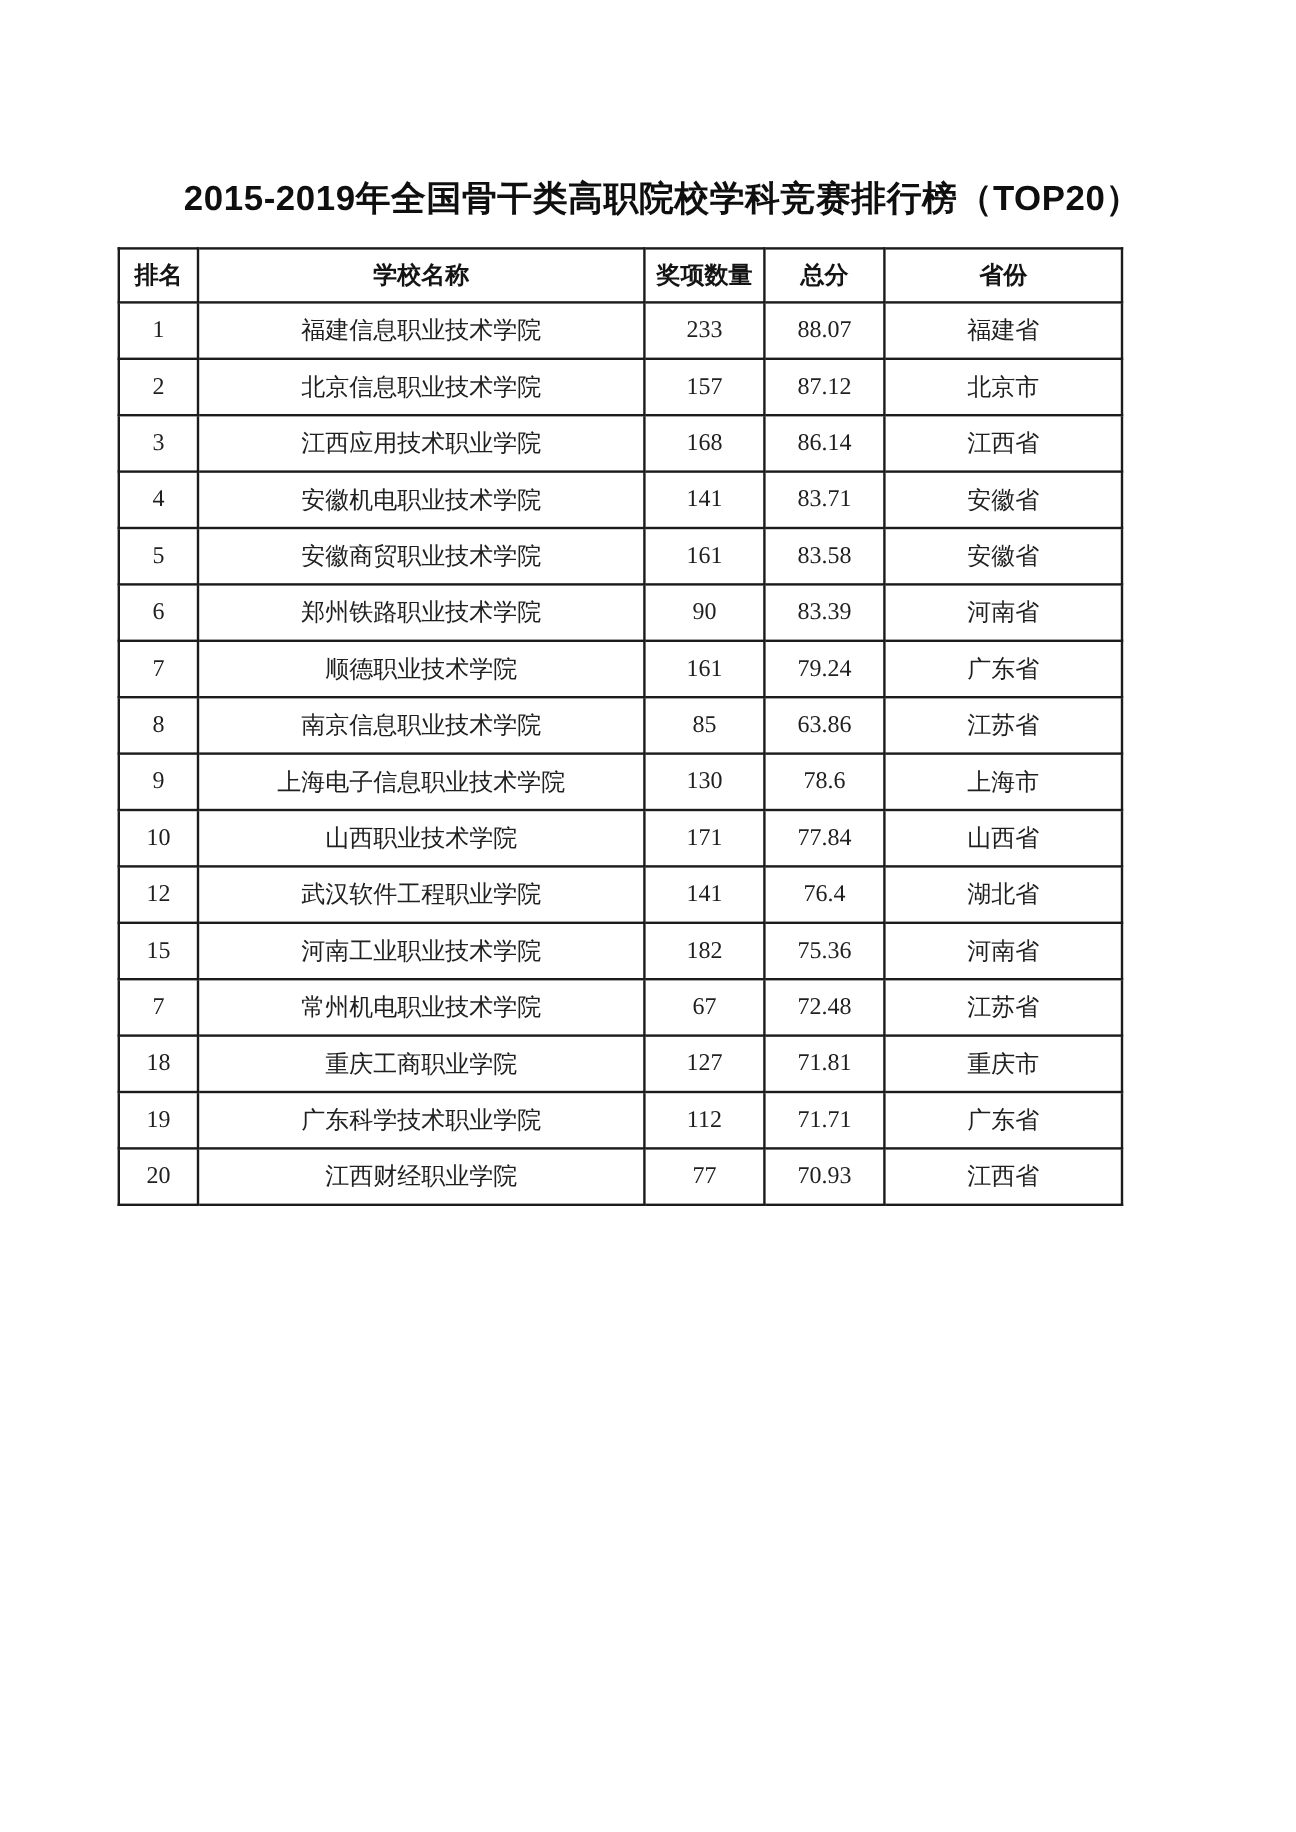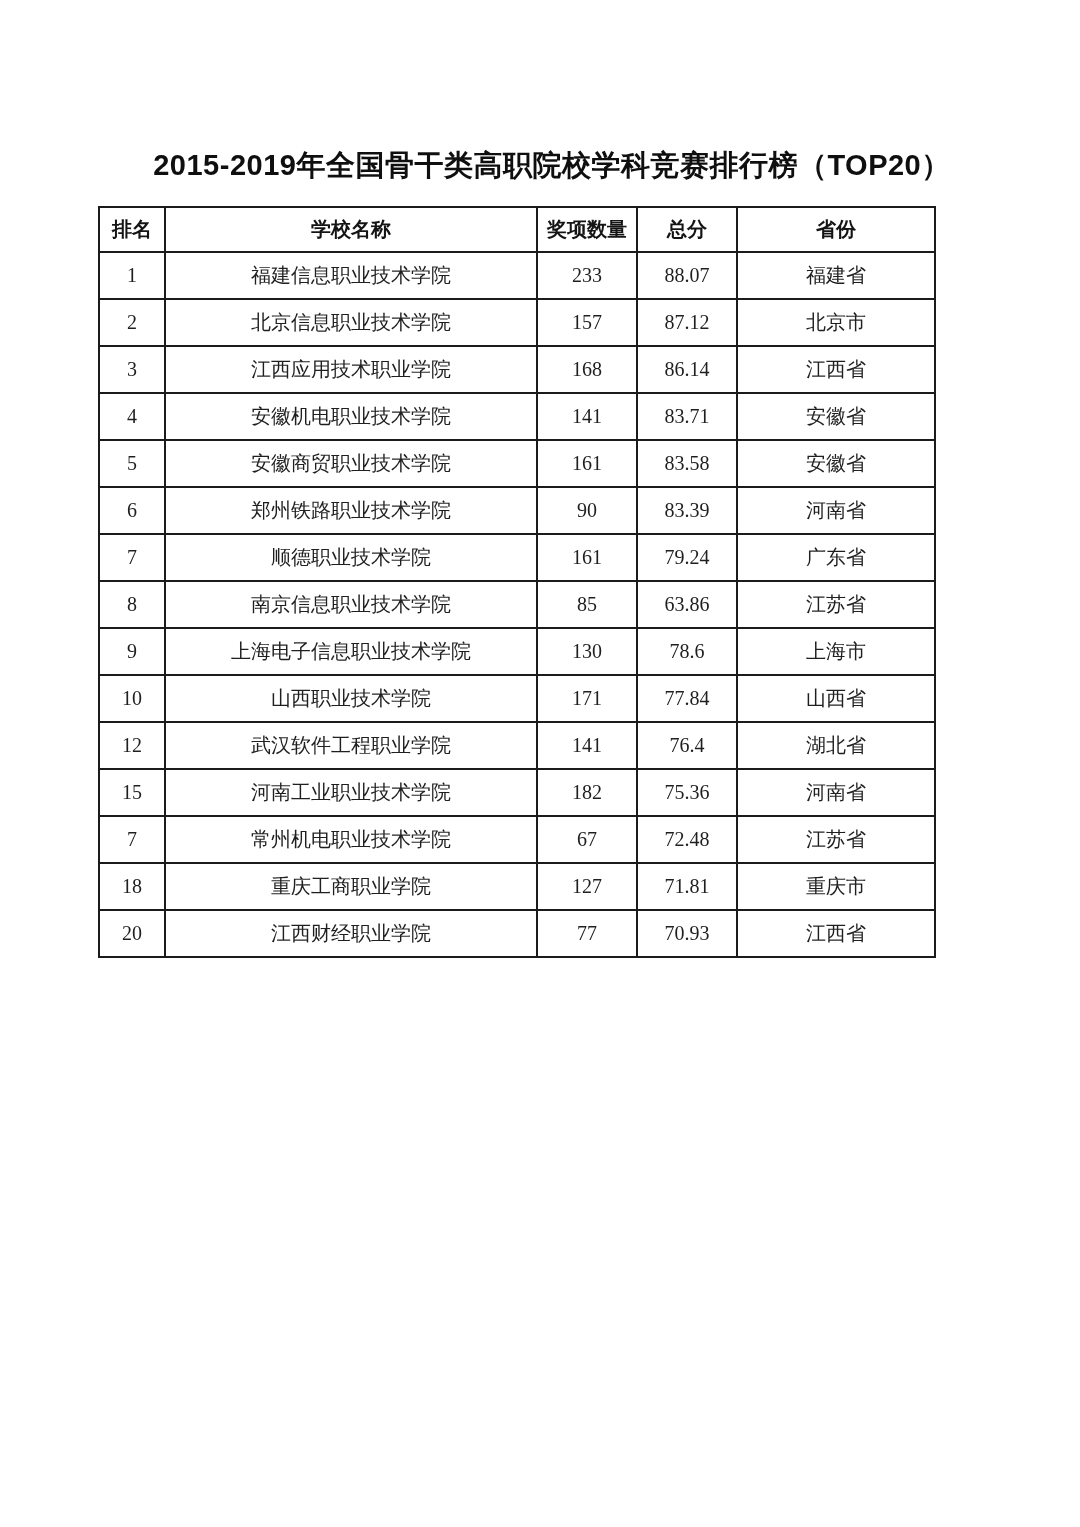--- a/index.html
+++ b/index.html
@@ -182,20 +182,27 @@
     <td>江苏省</td>
   </tr>
         <tr>
     <td>18</td>
     <td>重庆工商职业学院</td>
     <td>127</td>
     <td>71.81</td>
     <td>重庆市</td>
   </tr>
         <tr>
+    <td>19</td>
+    <td>广东科学技术职业学院</td>
+    <td>112</td>
+    <td>71.71</td>
+    <td>广东省</td>
+  </tr>
+        <tr>
     <td>20</td>
     <td>江西财经职业学院</td>
     <td>77</td>
     <td>70.93</td>
     <td>江西省</td>
   </tr>
       </tbody>
   </table>
 
 </div>

